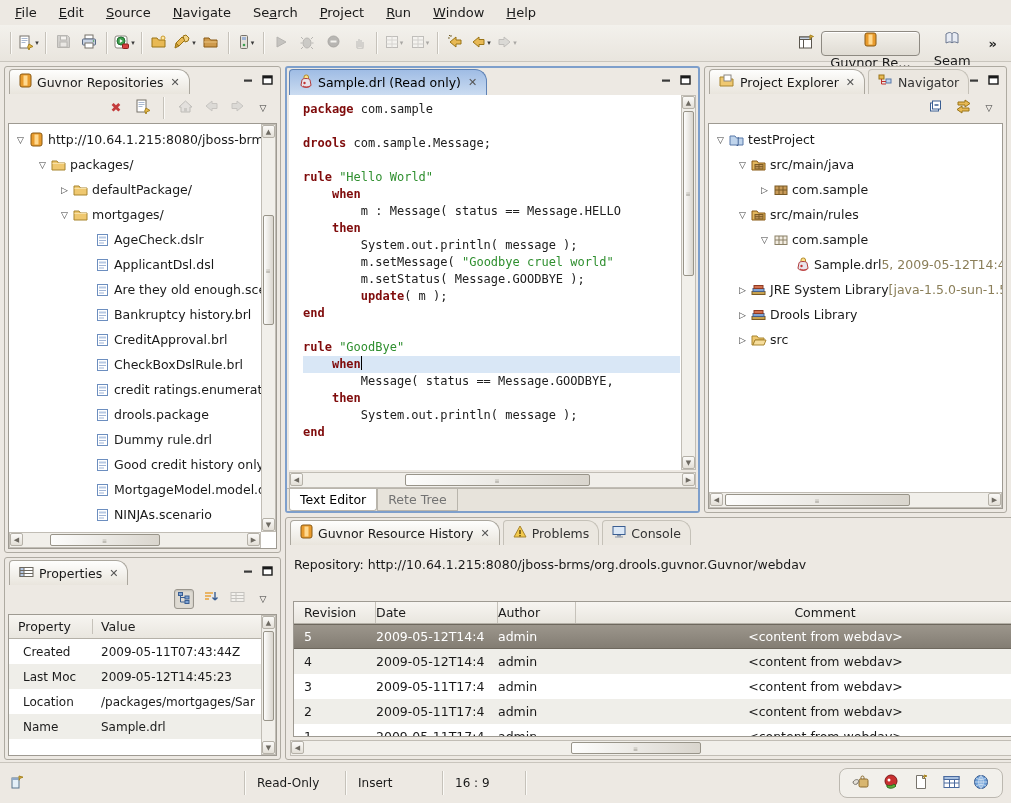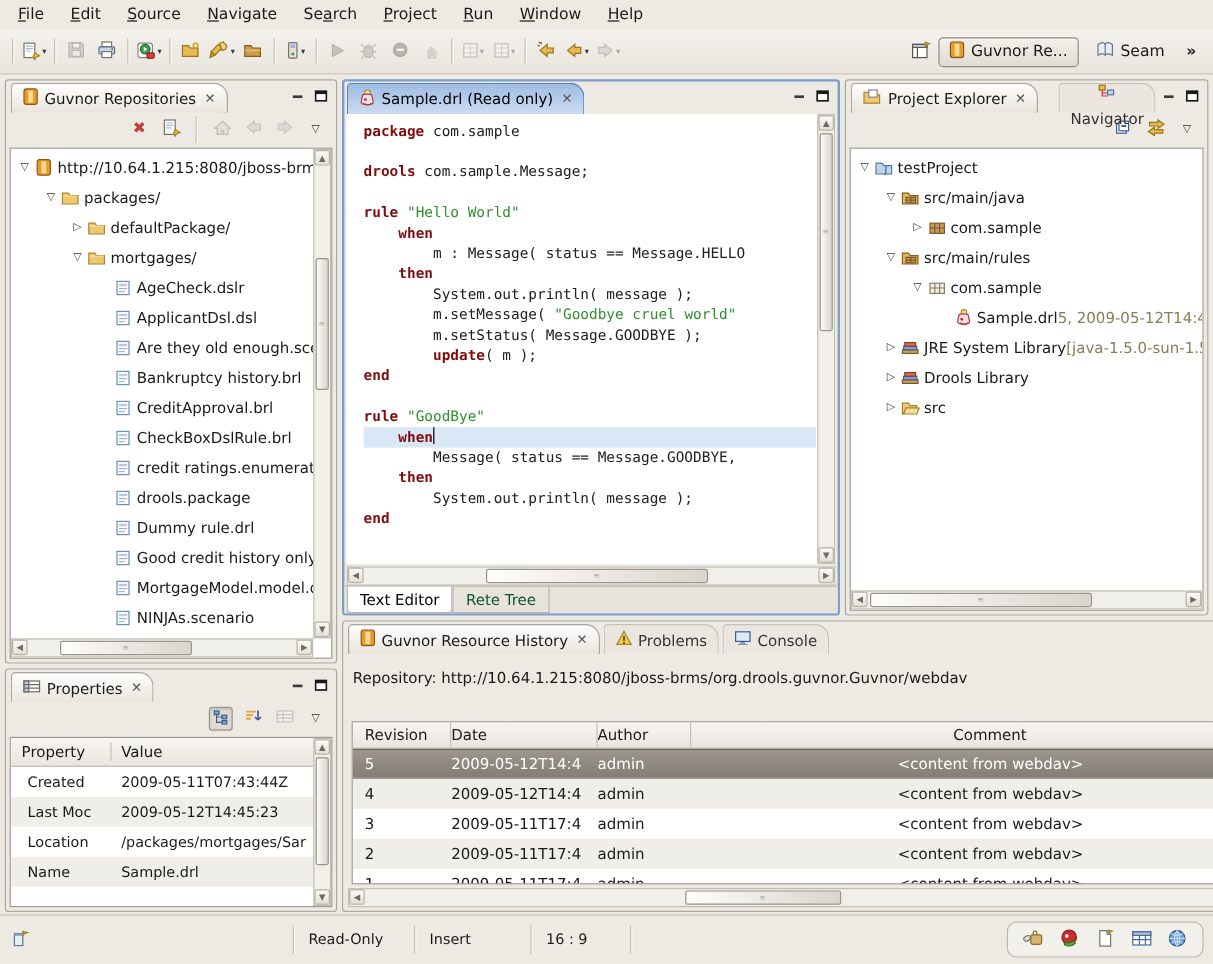--- a/index.html
+++ b/index.html
@@ -12,21 +12,21 @@
   .menu-item { padding:3px 11px; font-size:13px; cursor:default; }
   .menu-item u { text-decoration:underline; }
 
   
   .toolbar { position:absolute; left:0; top:25px; width:1011px; height:37px; display:flex; align-items:center; padding:0 6px; border-bottom:1px solid #C9C5BD; background:linear-gradient(#F3F1EC,#E9E5DE); }
   .tbtn { height:26px; min-width:26px; display:inline-flex; align-items:center; justify-content:center; gap:1px; border-radius:3px; padding:0 2px; }
   .tbtn .dd { font-size:7px; color:#3a3a3a; }
   .tsep { width:1px; height:22px; background:#C6C2BA; margin:0 4px; box-shadow:1px 0 0 #FBFAF7; }
   .dis { opacity:.38; filter:grayscale(1); }
   .persp-area { margin-left:auto; display:flex; align-items:center; gap:6px; padding-right:4px; }
-  .persp-btn { display:inline-flex; align-items:center; gap:5px; height:25px; padding:0 8px; border-radius:4px; font-size:13px; }
+  .persp-btn { display:inline-flex; align-items:center; gap:5px; height:25px; padding:0 8px; border-radius:4px; font-size:13px;flex-direction:column; }
   .persp-btn.active { border:1px solid #8E8A82; background:linear-gradient(#F2F0EA,#E0DCD4); box-shadow:inset 0 1px 0 #fff; }
   .chev { font-size:13px; font-weight:bold; color:#222; padding:0 4px; }
 
   
   .view { position:absolute; background:#EDE9E3; border:1px solid #AEAAA1; border-radius:3px; }
   .vhead { position:relative; height:27px; display:flex; align-items:flex-end; padding:2px 4px 0 4px; }
   .vtab { display:inline-flex; align-items:center; gap:5px; height:25px; padding:0 9px; border:1px solid #ABA79E; border-bottom:none; border-radius:4px 12px 0 0; background:linear-gradient(#FEFEFD,#E9E5DD); white-space:nowrap; font-size:12.5px; }
   .vtab.inactive { background:#EBE7E0; border-color:#C5C1B8; color:#333; }
   .vclose { font-size:11px; color:#555; margin-left:2px; }
   .minmax { position:absolute; right:7px; top:7px; display:flex; gap:9px; }
@@ -73,21 +73,21 @@
   .etab { display:inline-flex; align-items:center; gap:5px; height:26px; padding:0 9px; border:1px solid #5E82B5; border-bottom:none; border-radius:4px 12px 0 0; background:linear-gradient(#9FBCE4,#CBDCF1); font-size:12.5px; color:#000; white-space:nowrap; }
   .ecode { position:absolute; left:2px; right:2px; top:27px; bottom:41px; background:#fff; border-top:1px solid #8A8necE; overflow:hidden; }
   .codepane { position:absolute; left:0; top:0; right:16px; bottom:0; overflow:hidden; padding:6px 0 0 14px; font-family:"DejaVu Sans Mono","Liberation Mono",monospace; font-size:12px; line-height:17px; }
   .cline { height:17px; white-space:pre; }
   .cline.cur { background:#D9E7F6; }
   .tok-kw { color:#7F0B0B; font-weight:bold; }
   .tok-str { color:#2F8F2F; }
   .tok-p { color:#202020; }
   .caret { display:inline-block; width:1.5px; height:14px; background:#000; vertical-align:-2px; }
   .esub { position:absolute; left:0; right:0; bottom:0; height:23px; display:flex; align-items:stretch; background:#E7E3DB; border-top:1px solid #B9B5AC; padding-left:2px; }
-  .esub .stab { display:flex; align-items:center; padding:0 10px; font-size:12.5px; border:1px solid #B9B5AC; border-top:none; color:#14532d; }
+  .esub .stab { display:flex; align-items:center; padding:0 10px; font-size:12.5px; border:1px solid #B9B5AC; border-top:none; color:#737373; }
   .esub .stab.active { background:#FFFFFF; border-radius:0 0 3px 3px; color:#000; }
 
   
   #explorer-view { left:704px; top:66px; width:303px; height:447px; }
   #explorer-view .vcontent { top:56px; }
   #explorer-tree { right:0; bottom:16px; }
 
   
   #history-view { left:285px; top:517px; width:814px; height:243px; }
   .hinfo { padding:10px 8px 0 8px; line-height:19px; font-size:12.5px; }
@@ -665,21 +665,21 @@
   <div class="view" id="explorer-view">
     <div class="vhead">
       <span class="vtab">
         <span><svg width="16" height="13" viewBox="0 0 16 13">
               <path d="M1 3h5l1.5 2H14v7H1z" fill="#EFC870" stroke="#A8852F"></path>
               <rect x="5" y="1" width="7" height="6" fill="#fff" stroke="#8A8680"></rect>
             </svg></span>
         <span>Project Explorer</span>
         <span class="vclose">✕</span>
       </span>
-      <span class="vtab inactive" style="margin-left:17px;flex-direction:column;">
+      <span class="vtab inactive" style="margin-left:3px;">
         <span><svg width="15" height="13" viewBox="0 0 15 13">
               <rect x="1" y="1" width="5" height="4" fill="#E8B954" stroke="#9A7416"></rect>
               <rect x="8" y="5" width="5" height="4" fill="#BFD4EC" stroke="#5878A8"></rect>
               <path d="M3.5 5v5h4.5M3.5 7.5h4.5" stroke="#C03030" fill="none"></path>
             </svg></span>
         <span>Navigator</span>
       </span>
       <span class="minmax">
         <span><svg width="10" height="9" viewBox="0 0 10 9">
               <rect x="1" y="3.5" width="8" height="2.2" fill="#3A3A3A"></rect>

